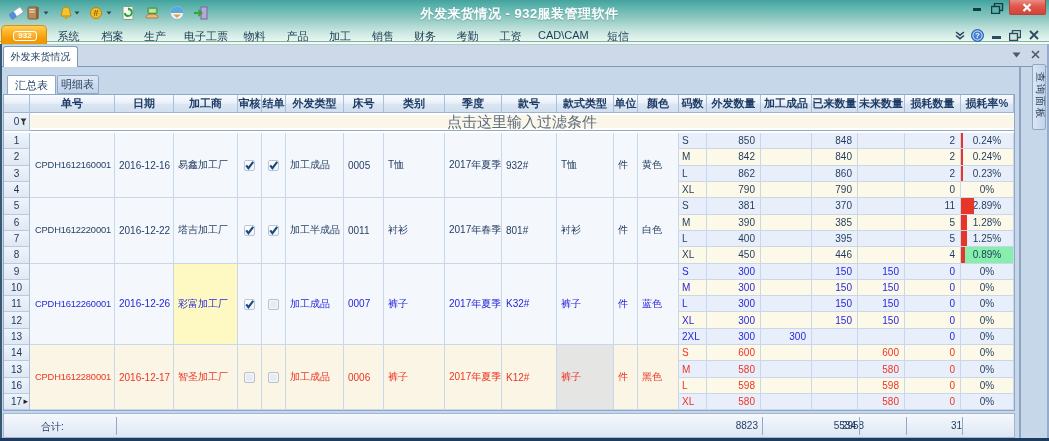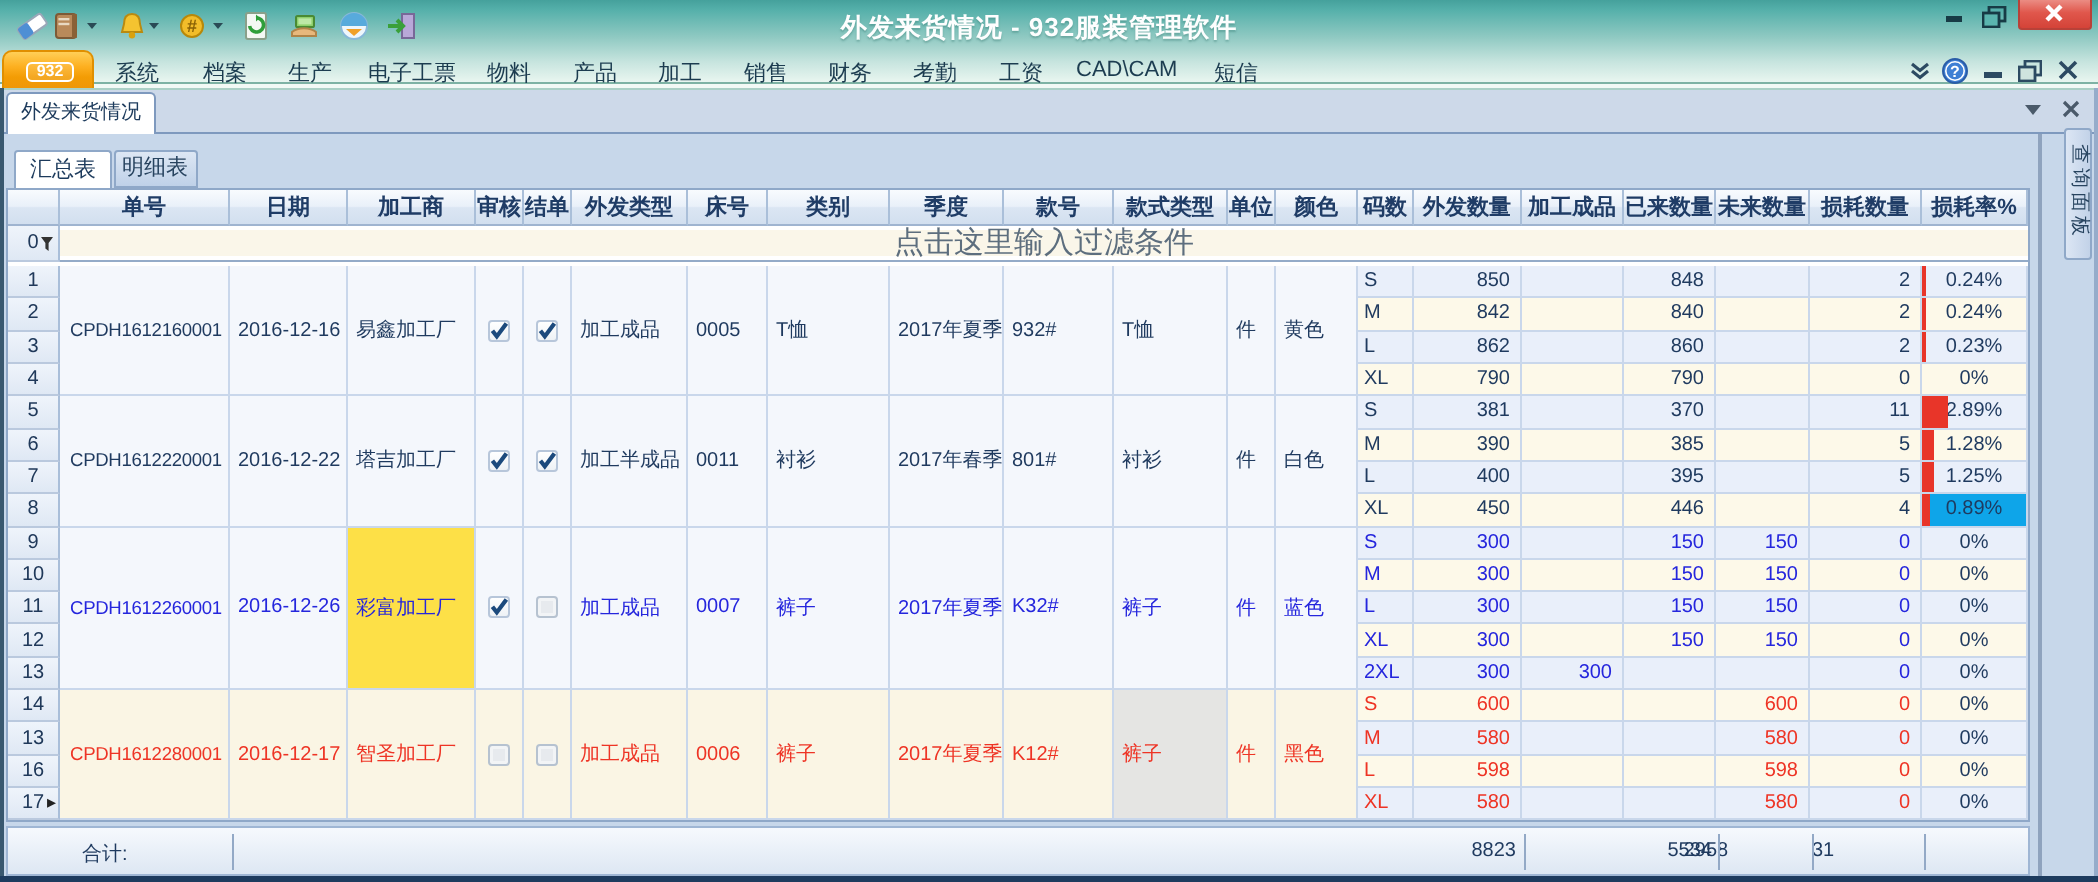--- a/index.html
+++ b/index.html
@@ -348,27 +348,27 @@
           <td class="d pct" style="background:#e9effa"><i class="bar" style="width:5.5px"></i>1.25%</td>
         </tr>
 <tr style="height:16.32px">
           <td class="rn">8</td>
           <td class="d sz" style="background:#fdf9e9;color:#1f3a5f">XL</td>
           <td class="d num" style="background:#fdf9e9;color:#1f3a5f">450</td>
           <td class="d num" style="background:#fdf9e9;color:#1f3a5f"></td>
           <td class="d num" style="background:#fdf9e9;color:#1f3a5f">446</td>
           <td class="d num" style="background:#fdf9e9;color:#1f3a5f"></td>
           <td class="d num" style="background:#fdf9e9;color:#1f3a5f">4</td>
-          <td class="d pct" style="background:#0ea5e9"><i class="bar" style="width:4px"></i>0.89%</td>
+          <td class="d pct" style="background:#86efac"><i class="bar" style="width:4px"></i>0.89%</td>
         </tr>
 <tr style="height:16.32px">
           <td class="rn">9</td>
           <td class="m no" rowspan="5" style="color:#2526dd;background:#f4f7fc">CPDH1612260001</td>
           <td class="m" rowspan="5" style="color:#2526dd;background:#f4f7fc">2016-12-26</td>
-          <td class="m" rowspan="5" style="color:#2526dd;background:#fde047">彩富加工厂</td>
+          <td class="m" rowspan="5" style="color:#2526dd;background:#fef9c3">彩富加工厂</td>
           <td class="m ctr" rowspan="5" style="background:#f4f7fc"><span class="cbx"><svg width="11" height="11" viewBox="0 0 11 11" style="margin:-1px 0 0 -1px;overflow:visible">
                 <path d="M2.2 5.4 L4.4 8.2 L9.2 1.8" stroke="#1c4a7d" stroke-width="2.1" fill="none"></path>
               </svg></span></td>
           <td class="m ctr" rowspan="5" style="background:#f4f7fc"><span class="cbx dis"></span></td>
           <td class="m" rowspan="5" style="color:#2526dd;background:#f4f7fc">加工成品</td>
           <td class="m" rowspan="5" style="color:#2526dd;background:#f4f7fc">0007</td>
           <td class="m" rowspan="5" style="color:#2526dd;background:#f4f7fc">裤子</td>
           <td class="m" rowspan="5" style="color:#2526dd;background:#f4f7fc">2017年夏季</td>
           <td class="m" rowspan="5" style="color:#2526dd;background:#f4f7fc">K32#</td>
           <td class="m" rowspan="5" style="color:#2526dd;background:#f4f7fc;">裤子</td>
@@ -476,21 +476,21 @@
           <td class="d pct" style="background:#e9effa">0%</td>
         </tr>
 </tbody>
     </table>
 </div>
 <div id="footer" class="abs">
   <div style="left:37px">合计:</div>
   <div style="left:654px;width:100px;text-align:right">8823</div>
   <div style="left:752px;width:100px;text-align:right">5534</div>
   <div style="left:799px;width:100px;text-align:center">2958</div>
-  <div style="left:902px;width:56px;text-align:left">31</div>
+  <div style="left:902px;width:56px;text-align:right">31</div>
   <span class="fsep" style="left:112px"></span>
   <span class="fsep" style="left:758px"></span>
   <span class="fsep" style="left:855px"></span>
   <span class="fsep" style="left:902px"></span>
   <span class="fsep" style="left:958px"></span>
 </div>
 <div id="vline" class="abs"></div>
 <div id="vtab" class="abs">
     <span>查询面板</span>
   </div>

